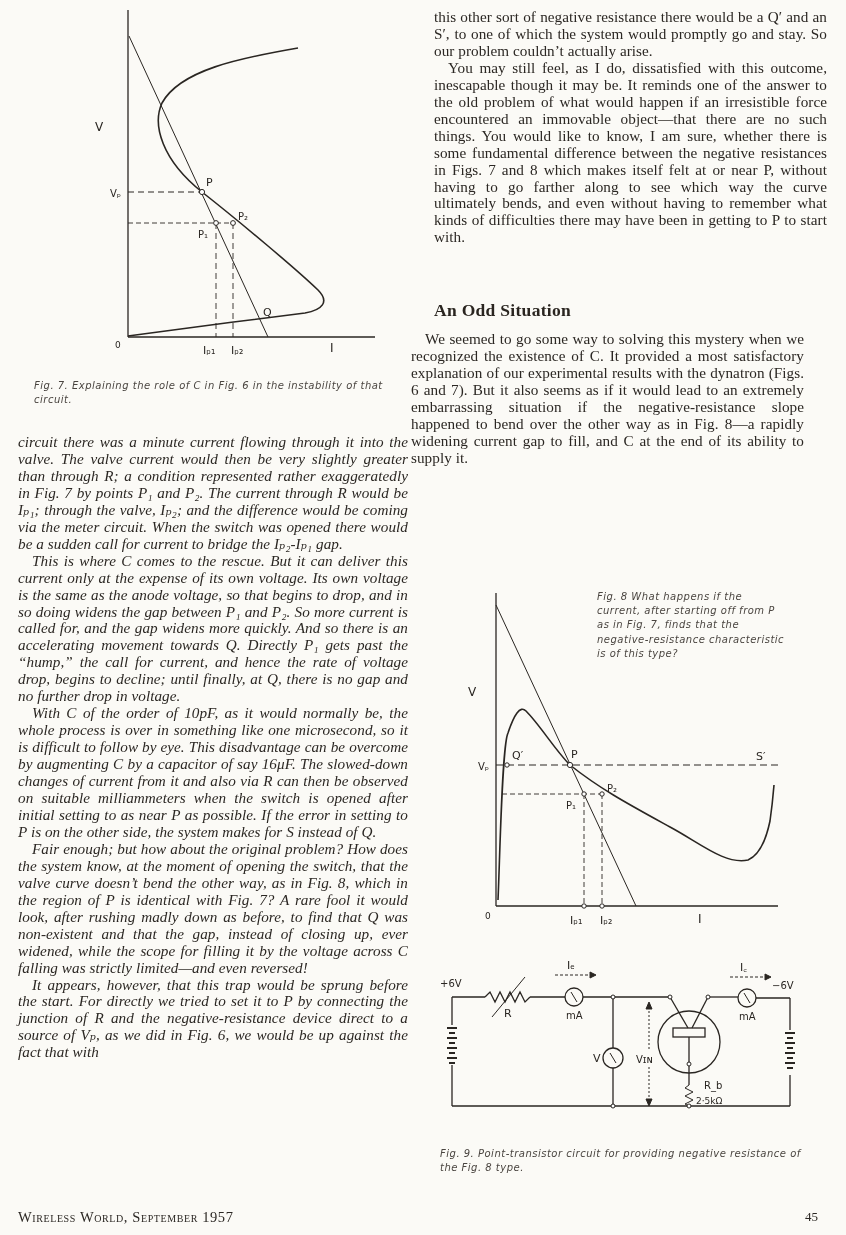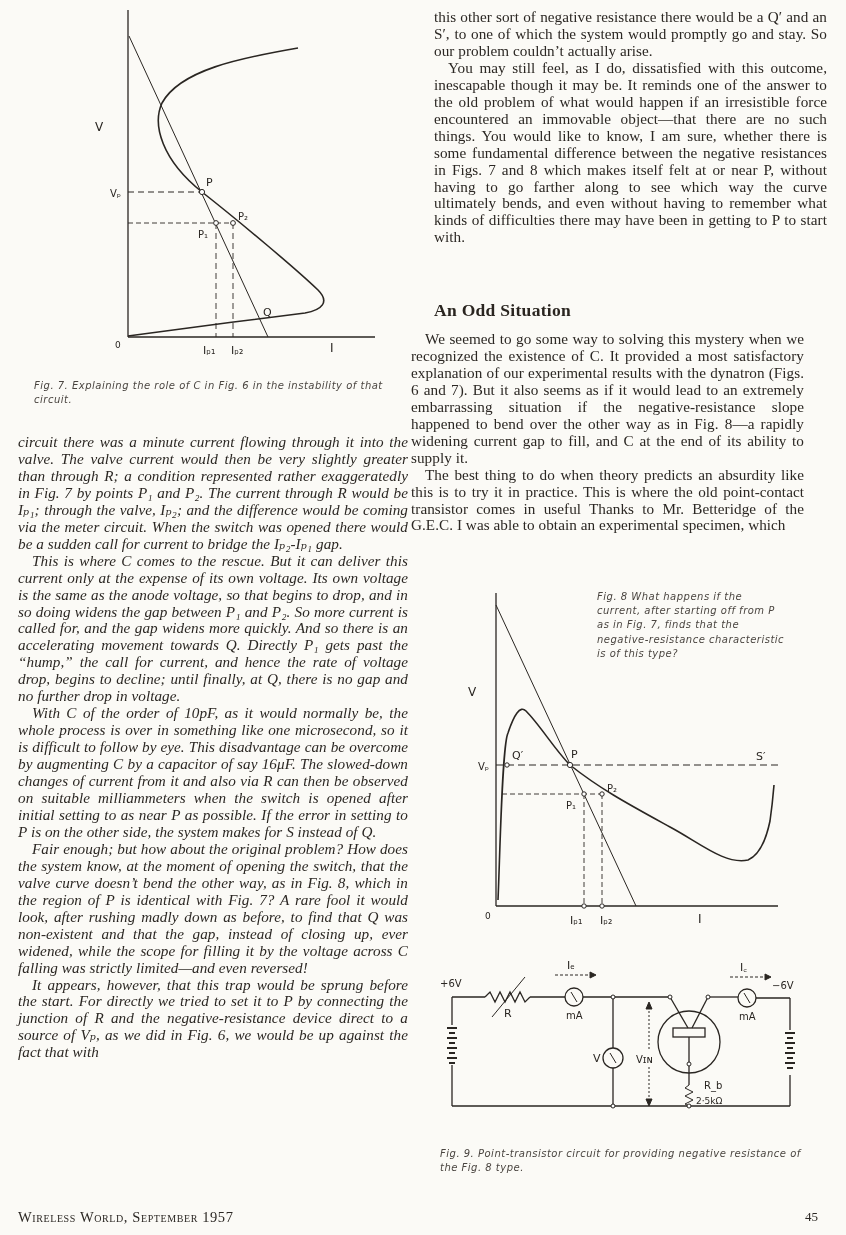--- a/index.html
+++ b/index.html
@@ -75,21 +75,20 @@
 
 <div class="para" style="left:434px;top:9px;width:393px;">
   <p class="noindent">this other sort of negative resistance there would be a Q′ and an S′, to one of which the system would promptly go and stay.   So our problem couldn’t actually arise.</p>
   <p>You may still feel, as I do, dissatisfied with this outcome, inescapable though it may be.  It reminds one of the answer to the old problem of what would happen if an irresistible force encountered an immovable object—that there are no such things.  You would like to know, I am sure, whether there is some fundamental difference between the negative resistances in Figs. 7 and 8 which makes itself felt at or near P, without having to go farther along to see which way the curve ultimately bends, and even without having to remember what kinds of difficulties there may have been in getting to P to start with.</p>
 </div>
 
 <div class="heading" style="left:434px;top:300px;">An Odd Situation</div>
 
 <div class="para" style="left:411px;top:331px;width:393px;">
   <p>We seemed to go some way to solving this mystery when we recognized the existence of C.  It provided a most satisfactory explanation of our experimental results with the dynatron (Figs. 6 and 7).  But it also seems as if it would lead to an extremely embarrassing situation if the negative-resistance slope happened to bend over the other way as in Fig. 8—a rapidly widening current gap to fill, and C at the end of its ability to supply it.</p>
-  <p>The best thing to do when theory predicts an absurdity like this is to try it in practice.  This is where the old point-contact transistor comes in useful   Thanks to Mr. Betteridge of the G.E.C. I was able to obtain an experimental specimen, which</p>
 </div>
 
 <svg class="abs" style="left:430px;top:575px" width="416" height="360" viewBox="0 0 416 360">
   <g stroke="#2a2622" fill="none">
     <line x1="66" y1="18" x2="66" y2="331" stroke-width="1.3"></line>
     <line x1="66" y1="331" x2="348" y2="331" stroke-width="1.3"></line>
 
     <line x1="66" y1="30" x2="206" y2="331" stroke-width="1"></line>
 
     <path d="M68,325 C70,280 72,170 78,158 C84,140 90,130 96,136 C110,150 125,175 140,190 C170,214 200,230 240,252 C270,268 295,290 318,285 C330,280 336,265 340,246 C342,232 343,222 344,210" stroke-width="1.6"></path>

